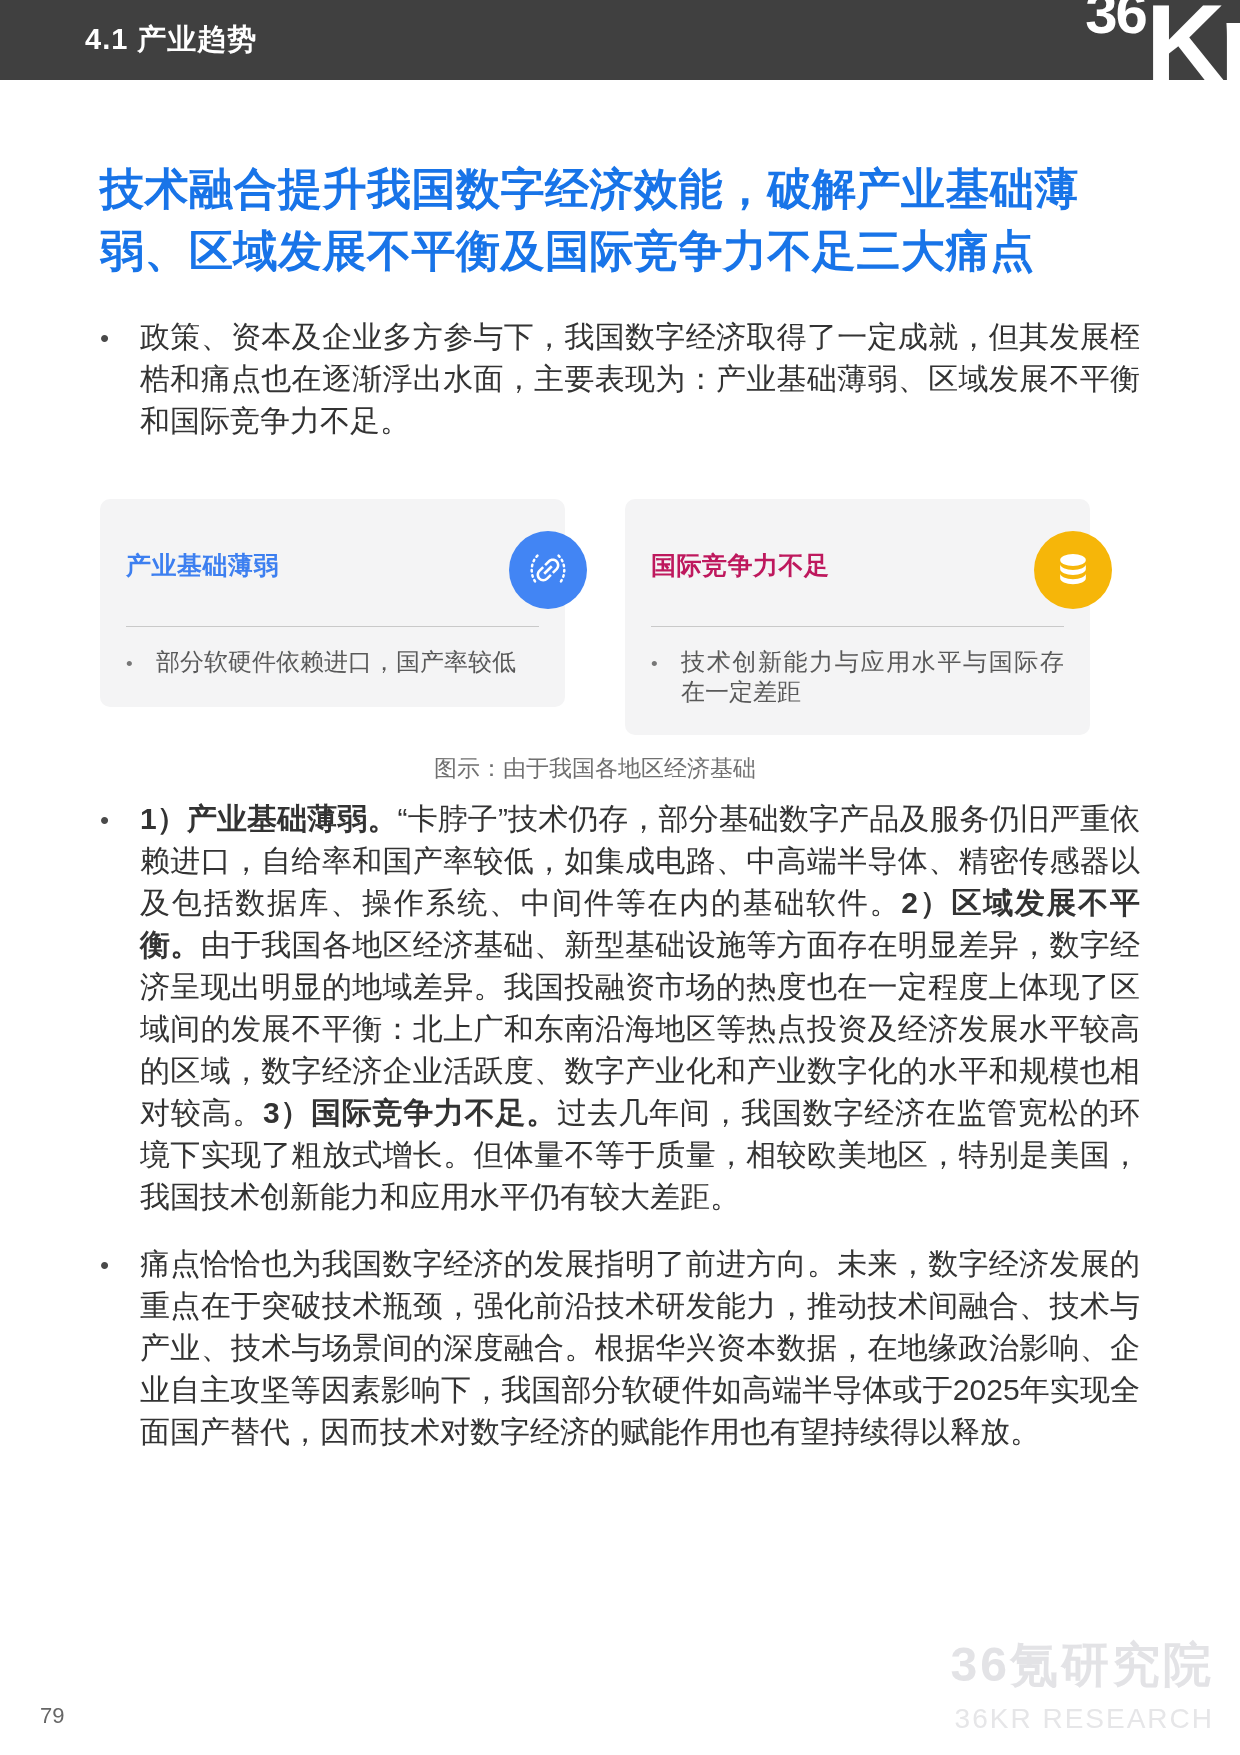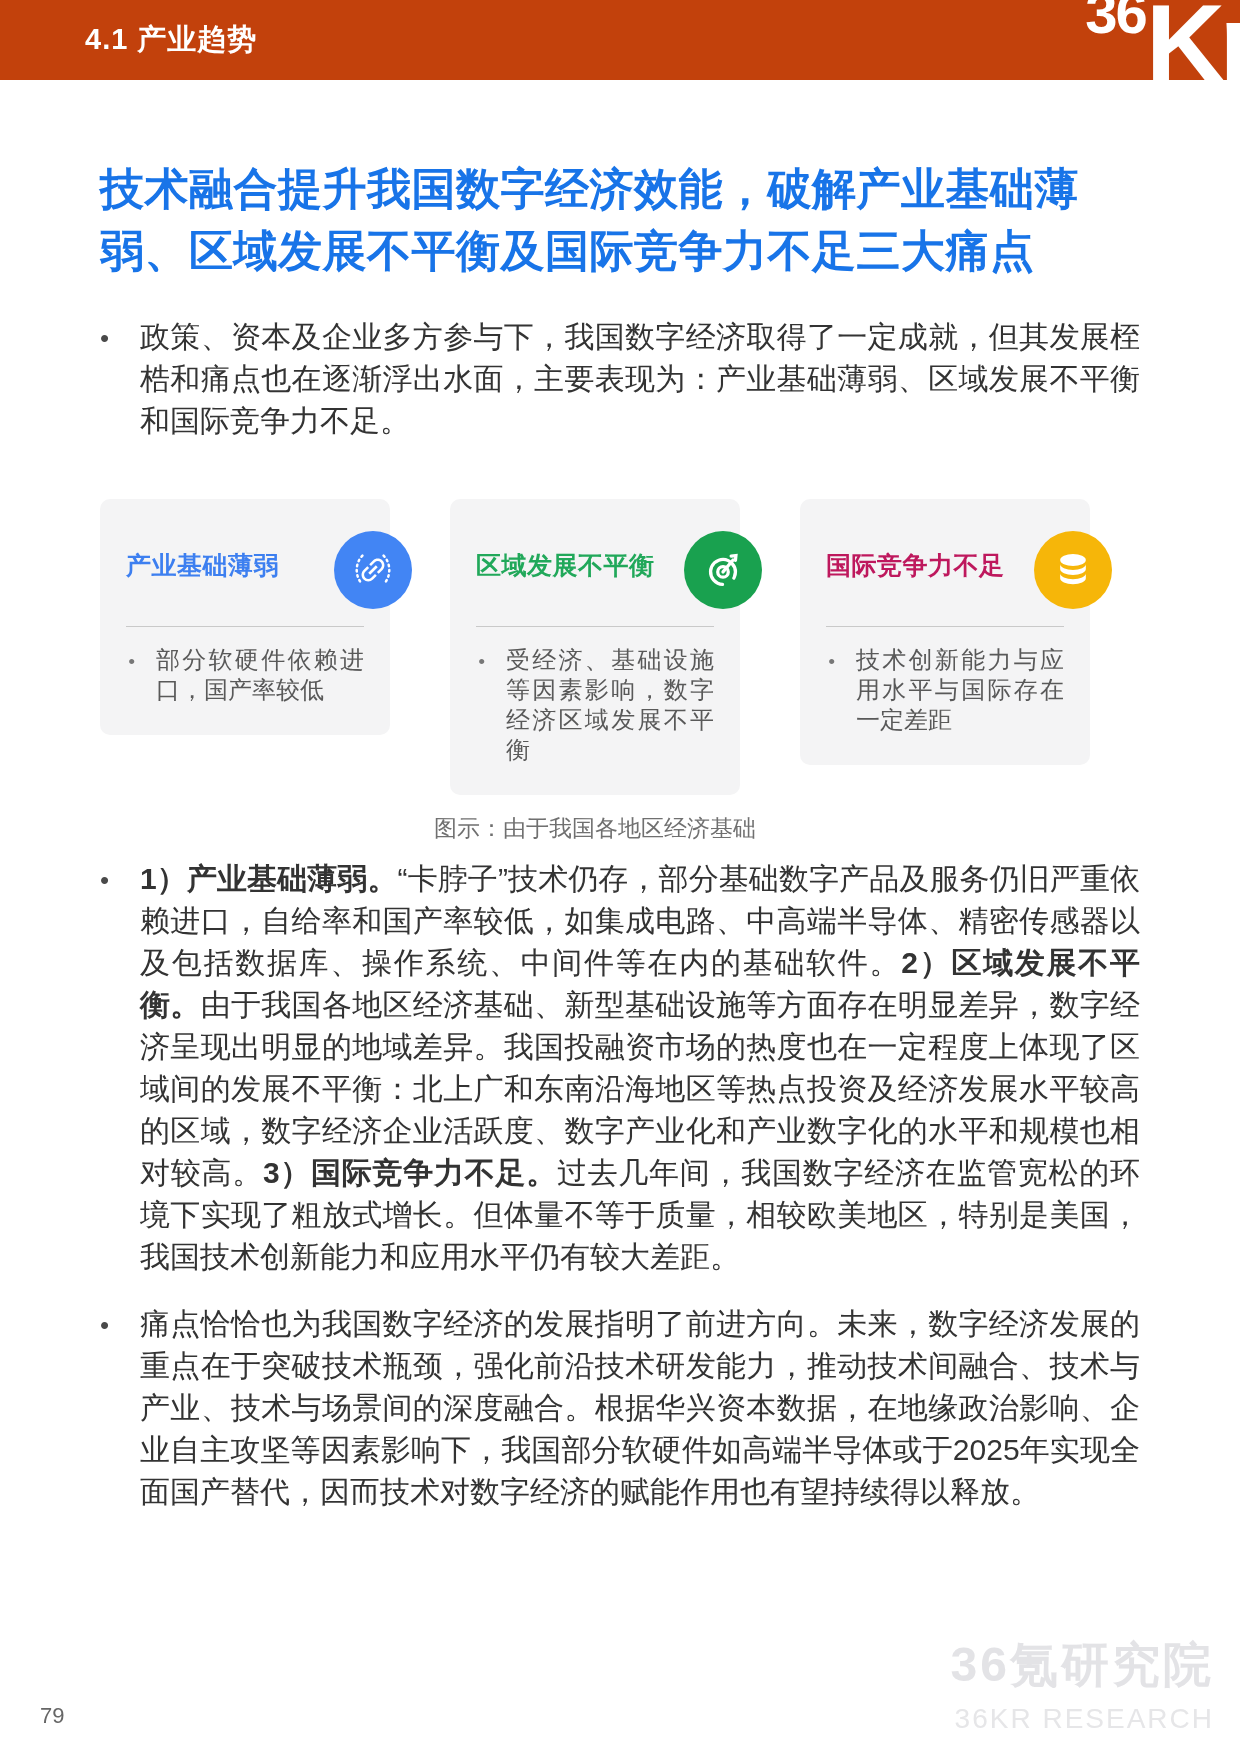--- a/index.html
+++ b/index.html
@@ -8,21 +8,21 @@
     background: #ffffff;
     font-family: "Liberation Sans", sans-serif;
     position: relative;
     overflow: hidden;
   }
 
   
   .header {
     position: relative;
     width: 100%; height: 80px;
-    background: #c2410c;
+    background: #404040;
     overflow: hidden;
     z-index: 2;
   }
   .section-label {
     position: absolute; left: 85px; top: 50%;
     transform: translateY(-50%);
     color: #fff; font-size: 29px; font-weight: bold;
     letter-spacing: 1px;
   }
   .logo {
@@ -54,21 +54,20 @@
   .para .dot { flex: none; width: 40px; }
   .para .dot::before { content: "•"; font-size: 26px; color: #4a4a4a; }
   .para .ptext { flex: 1; text-align: justify; }
 
   
   .cards {
     display: flex; gap: 60px;
     width: 990px;
     margin-top: 57px;
     align-items: flex-start;
-    font-family: Liberation Mono, monospace;
   }
   .card {
     flex: 1;
     background: #F4F4F5;
     border-radius: 10px;
     padding: 0 26px 28px;
     position: relative;
   }
   .card-title { margin-top: 50px; font-size: 25px; font-weight: bold; letter-spacing: 0.5px; }
   .card-icon {
@@ -152,38 +151,20 @@
       </div>
       <div class="card-divider"></div>
       <ul class="card-list">
         <li>
           <span class="cdot"></span>
           <span class="ctext">部分软硬件依赖进口，国产率较低</span>
         </li>
       </ul>
     </article>
 
-    <article class="card card--green">
-      <div class="card-title">区域发展不平衡</div>
-      <div class="card-icon">
-        <svg width="46" height="46" viewBox="0 0 48 48" fill="none" stroke="#fff" stroke-width="3.4" stroke-linecap="round" aria-hidden="true">
-          <circle cx="24" cy="26" r="13" stroke-dasharray="62 14" transform="rotate(115 24 26)"></circle>
-          <circle cx="24" cy="26" r="5.5"></circle>
-          <path d="M24 26 L34.5 13.5"></path>
-          <path d="M32.5 9.5 l5 -0.5 -0.5 5"></path>
-        </svg>
-      </div>
-      <div class="card-divider"></div>
-      <ul class="card-list">
-        <li>
-          <span class="cdot"></span>
-          <span class="ctext">受经济、基础设施等因素影响，数字经济区域发展不平衡</span>
-        </li>
-      </ul>
-    </article>
 
     <article class="card card--yellow">
       <div class="card-title">国际竞争力不足</div>
       <div class="card-icon">
         <svg width="44" height="44" viewBox="0 0 48 48" fill="#fff" aria-hidden="true">
           <ellipse cx="24" cy="13" rx="14" ry="6.5"></ellipse>
           <path d="M10 17.5 a14 6.5 0 0 0 28 0 v5.5 a14 6.5 0 0 1 -28 0 z"></path>
           <path d="M10 27.5 a14 6.5 0 0 0 28 0 v5.5 a14 6.5 0 0 1 -28 0 z"></path>
         </svg>
       </div>

